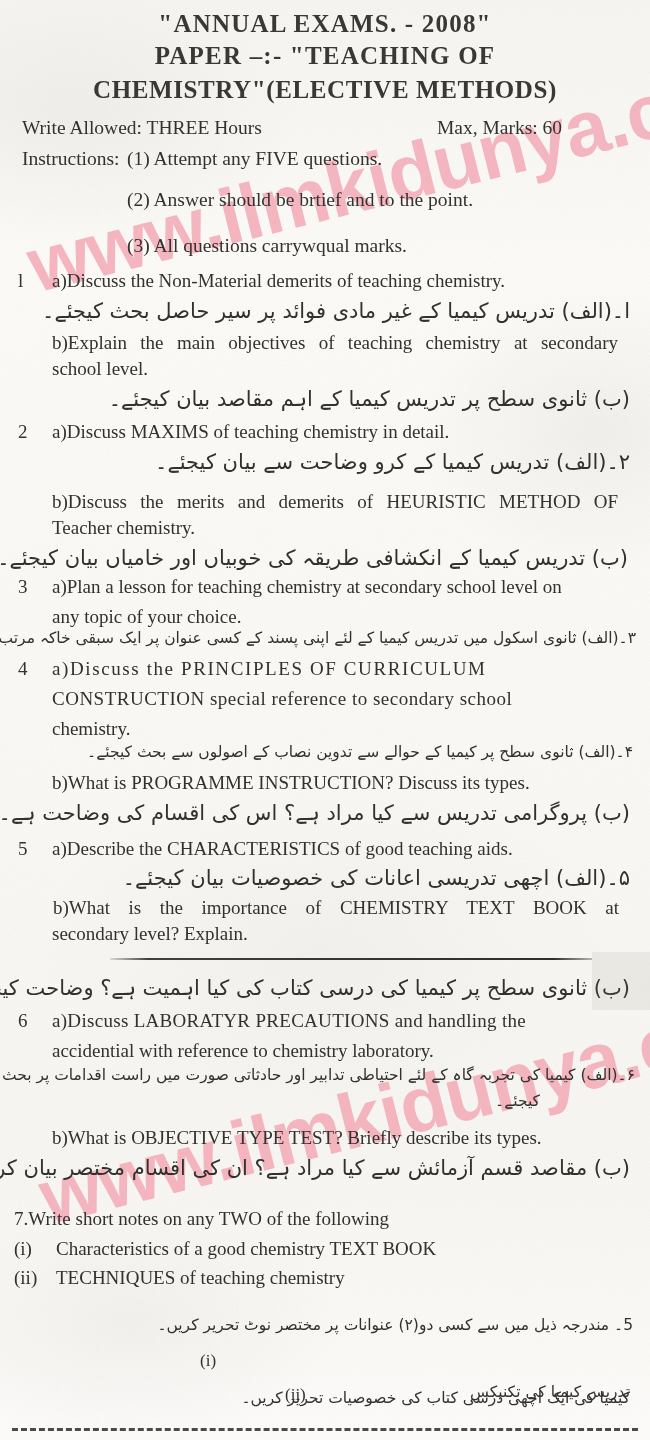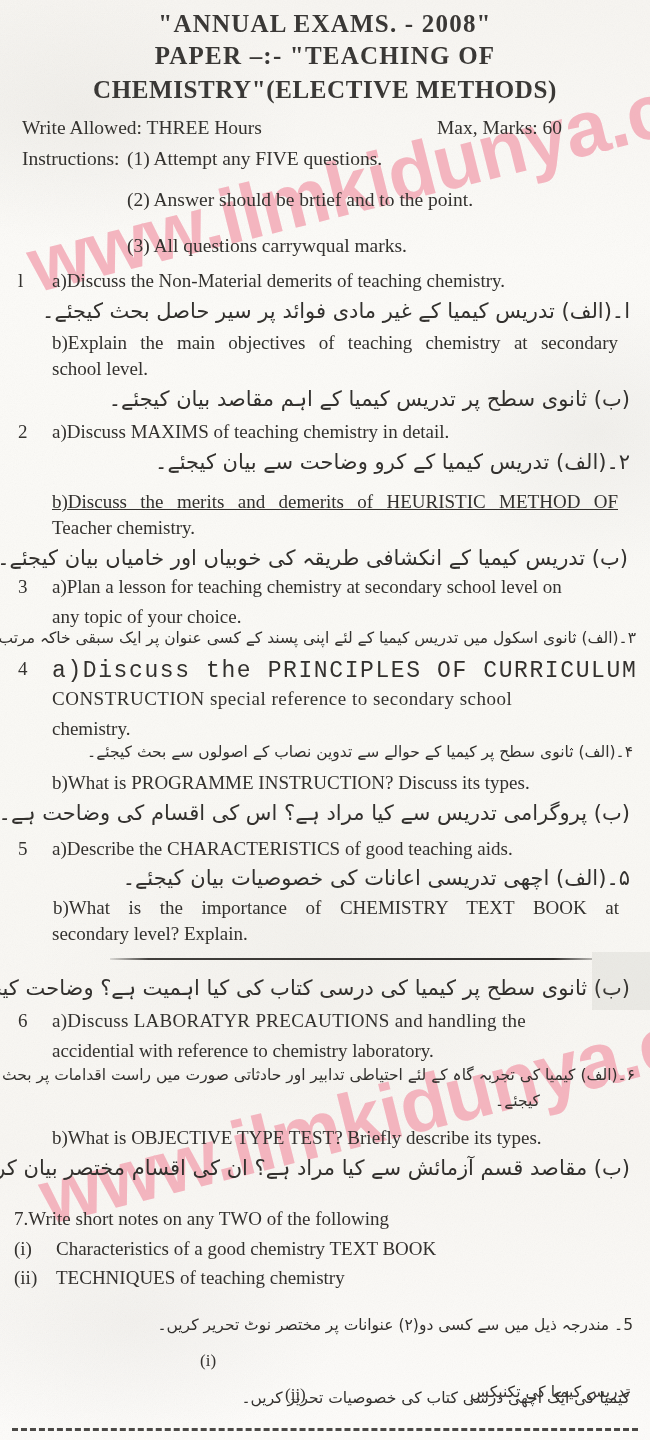--- a/index.html
+++ b/index.html
@@ -85,24 +85,23 @@
   }
   .qnum {
     font-size: 19px;
     color: #34322f;
   }
   .en {
     font-size: 19px;
     color: #33312e;
   }
   .en-wide {
-    font-size: 23px;
+    font-size: 19px;
     letter-spacing: 1.6px;
     color: #33312e;
-    font-family: Liberation Mono, monospace;
   }
   .en-just {
     position: absolute;
     font-size: 19px;
     color: #33312e;
     white-space: normal;
     text-align: justify;
     text-align-last: justify;
     line-height: 30px;
   }
@@ -187,21 +186,21 @@
     <div class="ln qnum" style="left:18px; top:270px;">l</div>
     <div class="ln en" style="left:52px; top:270px;">a)Discuss the Non-Material demerits of teaching chemistry.</div>
     <div class="ln ur" style="left:230px; top:299px; width:400px;">ا۔(الف) تدریس کیمیا کے غیر مادی فوائد پر سیر حاصل بحث کیجئے۔</div>
     <div class="en-just" style="left:52px; top:328px; width:566px;">b)Explain the main objectives of teaching chemistry at secondary</div>
     <div class="ln en" style="left:52px; top:358px;">school level.</div>
     <div class="ln ur" style="left:245px; top:387px; width:385px;">(ب) ثانوی سطح پر تدریس کیمیا کے اہم مقاصد بیان کیجئے۔</div>
 
     <div class="ln qnum" style="left:18px; top:421px;">2</div>
     <div class="ln en" style="left:52px; top:421px;">a)Discuss MAXIMS of teaching chemistry in detail.</div>
     <div class="ln ur" style="left:270px; top:450px; width:360px;">۲۔(الف) تدریس کیمیا کے کرو وضاحت سے بیان کیجئے۔</div>
-    <div class="en-just" style="left:52px; top:487px; width:566px;text-decoration:underline;">b)Discuss the merits and demerits of HEURISTIC METHOD OF</div>
+    <div class="en-just" style="left:52px; top:487px; width:566px;">b)Discuss the merits and demerits of HEURISTIC METHOD OF</div>
     <div class="ln en" style="left:52px; top:517px;">Teacher chemistry.</div>
     <div class="ln ur" style="left:213px; top:546px; width:415px;">(ب) تدریس کیمیا کے انکشافی طریقہ کی خوبیاں اور خامیاں بیان کیجئے۔</div>
 
     <div class="ln qnum" style="left:18px; top:576px;">3</div>
     <div class="ln en" style="left:52px; top:576px;">a)Plan a lesson for teaching chemistry at secondary school level on</div>
     <div class="ln en" style="left:52px; top:606px;">any topic of your choice.</div>
     <div class="ln ur ur-sm" style="left:8px; top:629px; width:628px;">۳۔(الف) ثانوی اسکول میں تدریس کیمیا کے لئے اپنی پسند کے کسی عنوان پر ایک سبقی خاکہ مرتب کیجئے۔</div>
 
     <div class="ln qnum" style="left:18px; top:658px;">4</div>
     <div class="ln en-wide" style="left:52px; top:658px;">a)Discuss  the  PRINCIPLES  OF  CURRICULUM</div>

